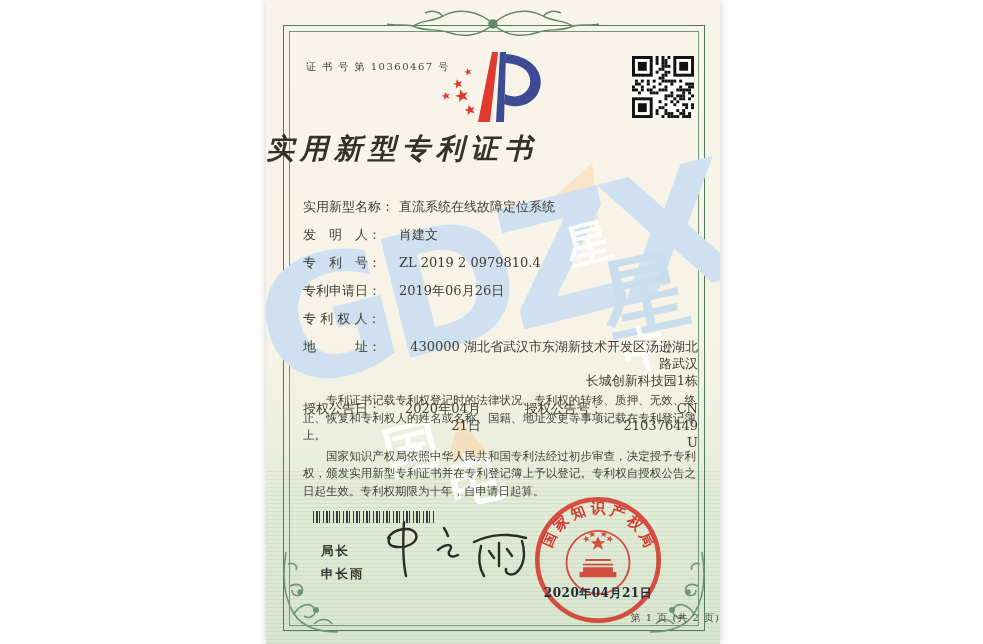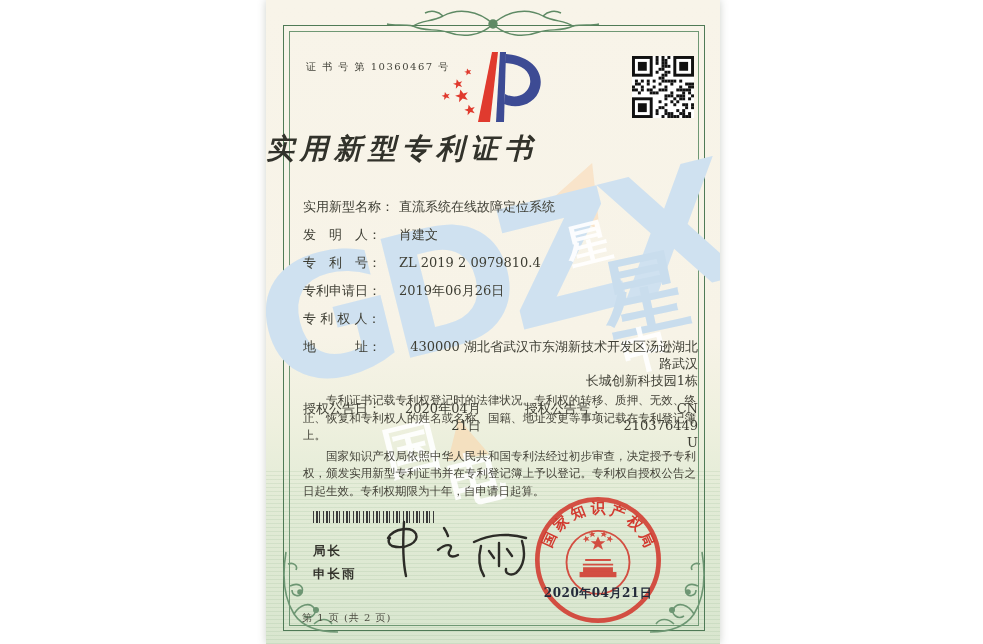--- a/index.html
+++ b/index.html
@@ -33,27 +33,27 @@
   .frow.pair .lbl2{flex:0 0 84px;margin-left:44px;white-space:nowrap;}
 
   .paras{position:absolute;left:37px;top:392px;right:24px;font-size:11.5px;
          line-height:17.5px;color:#45443a;text-align:justify;}
   .paras p{margin:0 0 3px 0;text-indent:2em;}
 
   .barcode{position:absolute;left:47px;top:511px;width:122px;height:12px;
         background:repeating-linear-gradient(90deg,#3a3a3a 0 1px,transparent 1px 3px,#3a3a3a 3px 5px,transparent 5px 6px,#3a3a3a 6px 7px,transparent 7px 10px);}
   .signer{position:absolute;left:47px;top:543px;font-size:12.5px;color:#33332c;
         font-family:"DejaVu Sans","Liberation Sans",sans-serif;font-weight:700;}
-  .signer div{margin-bottom:6px;letter-spacing:2px;}
+  .signer div{margin-bottom:6px;letter-spacing:2px;margin-left:8px;}
   .signature{position:absolute;left:112px;top:516px;}
   .seal{position:absolute;left:262px;top:490px;}
   .seal-date{position:absolute;left:267px;top:585px;width:130px;text-align:center;
         font-size:12px;font-weight:700;letter-spacing:.5px;color:#232a3a;}
-  .footer{position:absolute;left:0;top:611px;width:100%;text-align:left;
-        font-size:10px;letter-spacing:1px;color:#4c4c41;margin-left:36px;}
+  .footer{position:absolute;left:0;top:611px;width:100%;text-align:right;
+        font-size:10px;letter-spacing:1px;color:#4c4c41;}
 
   .watermark{position:absolute;left:0;top:150px;width:454px;height:360px;overflow:hidden;pointer-events:none;}
   .wm-letters{position:absolute;left:-12px;top:30px;font-family:"DejaVu Sans","Liberation Sans",sans-serif;
         font-weight:900;font-size:168px;letter-spacing:-14px;color:#cfe1f0;transform:rotate(-14deg);}
   .wm-star{position:absolute;left:336px;top:88px;font-size:86px;font-weight:700;color:#c9dded;transform:rotate(-12deg);
         font-family:"DejaVu Sans","Liberation Sans",sans-serif;}
   .wm-tri1{position:absolute;left:288px;top:12px;width:0;height:0;
         border-left:26px solid transparent;border-right:34px solid transparent;
         border-bottom:58px solid #f8e2c6;transform:rotate(24deg);opacity:.9;}
   .wm-tri2{position:absolute;left:178px;top:268px;width:0;height:0;

